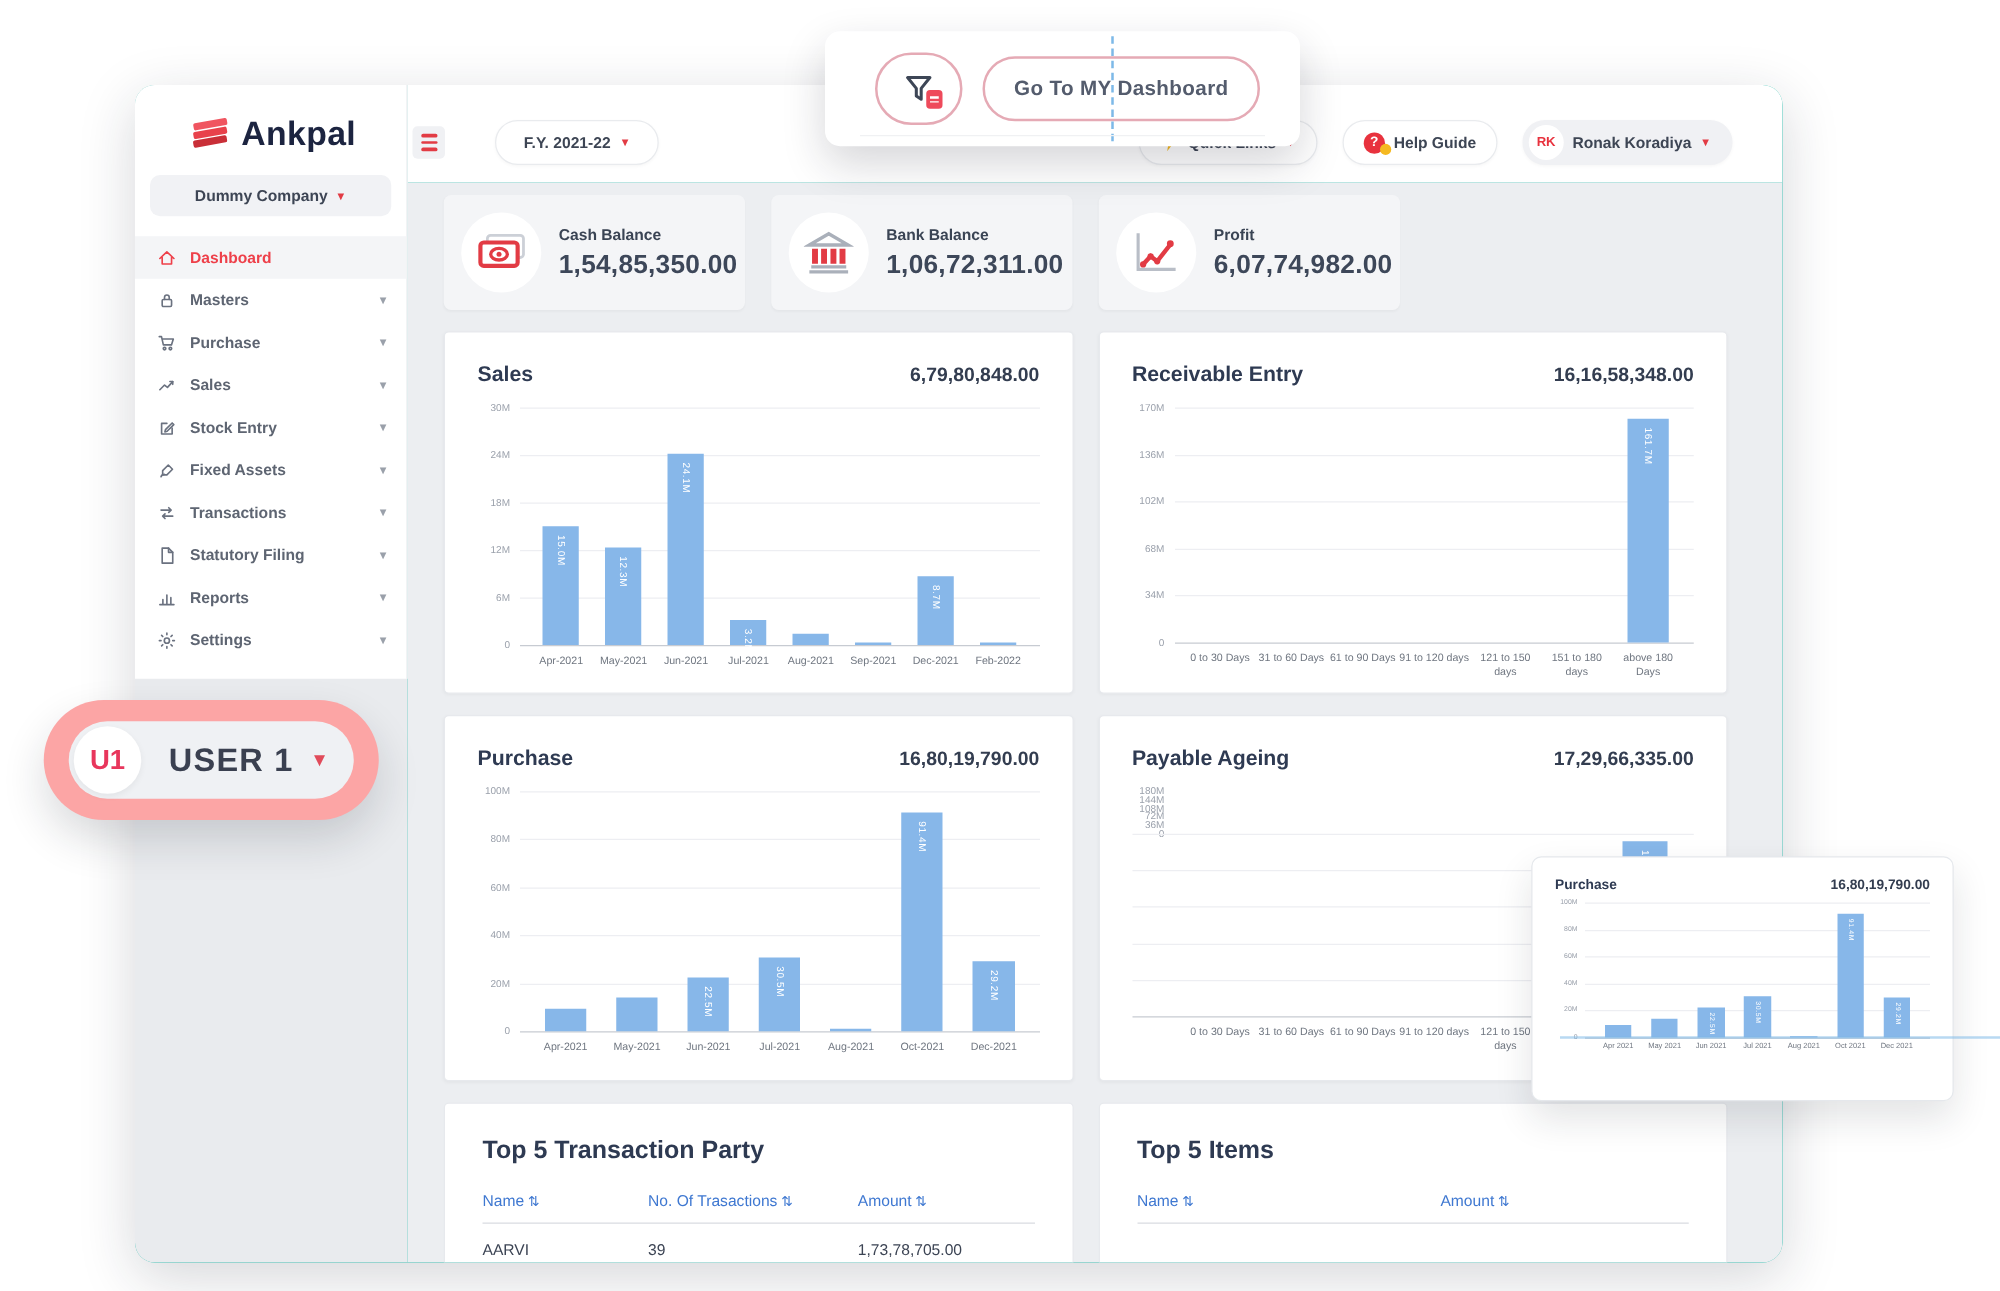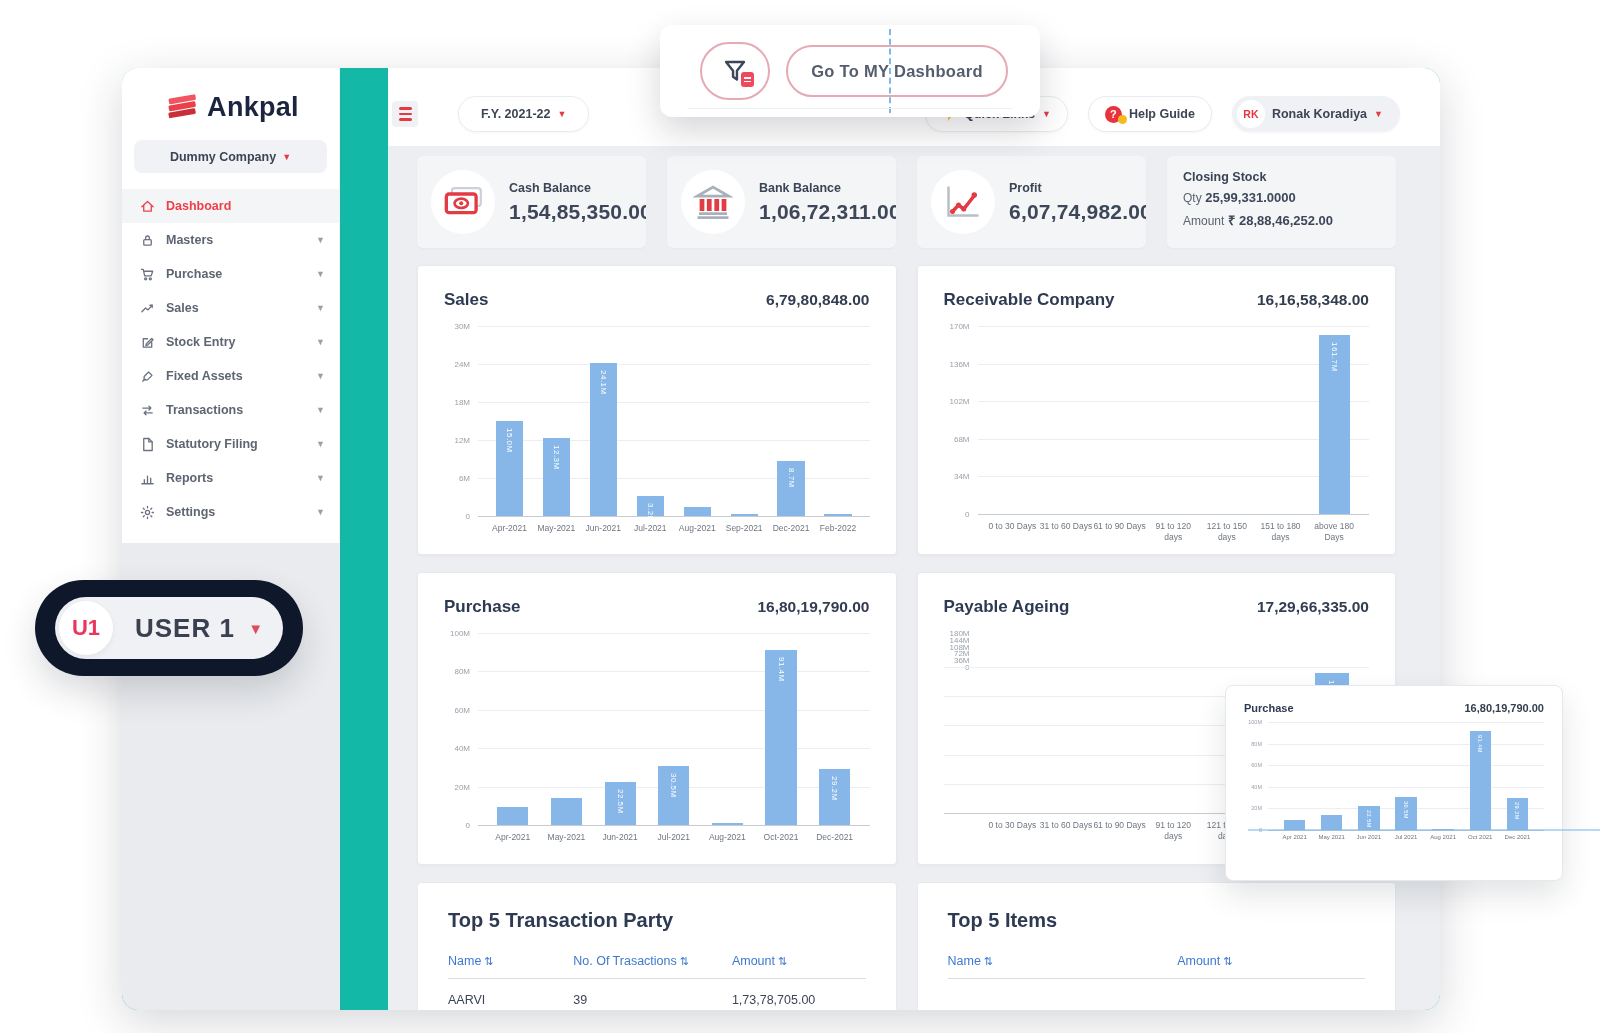--- a/index.html
+++ b/index.html
@@ -1,22 +1,22 @@
 <!DOCTYPE html>
 <html><head>
 <meta charset="utf-8">
 <style>
   * { margin:0; padding:0; box-sizing:border-box; }
   html,body { width:1600px; height:1033px; background:#ffffff; font-family:"Liberation Sans", sans-serif; overflow:hidden; }
   body { position:relative; }
 
   
-  .app-window { position:absolute; left:122px; top:68px; width:1318px; height:942px;
+  .app-window { position:absolute; left:108px; top:68px; width:1318px; height:942px;
     background:#14b8a6; border-radius:16px; box-shadow:0 12px 45px rgba(30,35,50,.18);
-    overflow:hidden; display:flex; z-index:1;gap:48px; }
+    overflow:hidden; display:flex; z-index:1; }
 
   
   .sidebar { width:218px; flex:0 0 218px; background:#e9ebee; position:relative; }
   .sidebar-top { background:#fff; border-right:1px solid #eef0f2; padding:18px 0 14px; }
   .logo-row { display:flex; align-items:center; justify-content:center; gap:7px; padding:4px 0 16px; }
   .logo-icon { width:38px; height:34px; }
   .logo-text { font-size:27px; font-weight:800; color:#1c2440; letter-spacing:.3px; }
   .company-pill { margin:0 12px 16px; height:33px; background:#f1f2f5; border-radius:8px;
     display:flex; align-items:center; justify-content:center; gap:6px;
     font-size:12.5px; font-weight:700; color:#3d4554; cursor:pointer; }
@@ -115,21 +115,21 @@
   .filter-pill svg { width:26px; height:26px; }
   .filter-badge { position:absolute; right:14px; bottom:11px; width:13px; height:15px; background:#ee4a5b;
     border-radius:3px; display:flex; flex-direction:column; justify-content:center; gap:2px; align-items:center; }
   .filter-badge i { display:block; width:7px; height:1.5px; background:#fff; }
   .goto-btn { margin-left:16px; width:222px; height:52px; border:2px solid #e5aab5; border-radius:26px;
     background:#fff; font-family:inherit; font-size:16.5px; font-weight:600; color:#545c6d;
     letter-spacing:.3px; cursor:pointer; }
   .v-dash { position:absolute; left:229px; top:4px; bottom:4px; border-left:2px dashed #7db9e8; }
   .tf-underline { position:absolute; left:28px; right:28px; bottom:8px; height:1px; background:#f0f1f3; }
 
-  .user-float { position:absolute; left:35px; top:580px; width:268px; height:96px; background:#0f172a;
+  .user-float { position:absolute; left:35px; top:560px; width:268px; height:96px; background:#fca5a5;
     border-radius:48px; box-shadow:0 16px 34px rgba(25,30,45,.16); z-index:50; }
   .user-inner { position:absolute; left:20px; top:17px; width:228px; height:62px; background:#eff1f4;
     border-radius:31px; display:flex; align-items:center; cursor:pointer; }
   .u1-circle { width:54px; height:54px; background:#fff; border-radius:50%; margin-left:4px;
     display:flex; align-items:center; justify-content:center; font-size:22px; font-weight:800; color:#e8365c;
     box-shadow:0 2px 6px rgba(0,0,0,.06); }
   .u1-name { margin-left:22px; font-size:26px; font-weight:700; color:#3a4050; letter-spacing:1px; }
   .u1-chev { margin-left:auto; margin-right:20px; color:#e14b5a; font-size:15px; }
 
   .mini-card { position:absolute; left:1225px; top:685px; width:338px; height:196px; background:#fff;
@@ -322,31 +322,20 @@
               <circle cx="6.2" cy="9.2" r="1" fill="#e23b44"></circle>
               <circle cx="8.3" cy="10.8" r="1" fill="#e23b44"></circle>
               <circle cx="12.5" cy="5.2" r="1.1" fill="#e23b44"></circle>
             </svg>
           </div>
           <div class="stat-texts">
             <div class="stat-label">Profit</div>
             <div class="stat-value">6,07,74,982.00</div>
           </div>
         </div>
-        <div class="stat-card stock-card">
-          <div class="stat-label">Closing Stock</div>
-          <div class="stock-line">
-            <span class="sl-label">Qty</span>
-            <span class="sl-val">25,99,331.0000</span>
-          </div>
-          <div class="stock-line">
-            <span class="sl-label">Amount</span>
-            <span class="sl-val">₹ 28,88,46,252.00</span>
-          </div>
-        </div>
       </div>
 
       <div class="charts-row">
         <div class="chart-card">
           <div class="ct-row">
             <span class="ct-title">Sales</span>
             <span class="ct-total">6,79,80,848.00</span>
           </div>
           <div class="chart">
               <div class="plot-area" style="height: 190px;">
@@ -413,21 +402,21 @@
                   <span class="xlabel">Aug-2021</span>
                   <span class="xlabel">Sep-2021</span>
                   <span class="xlabel">Dec-2021</span>
                   <span class="xlabel">Feb-2022</span>
                 </div>
               </div>
             </div>
         </div>
         <div class="chart-card">
           <div class="ct-row">
-            <span class="ct-title">Receivable Company</span>
+            <span class="ct-title">Receivable Entry</span>
             <span class="ct-total">16,16,58,348.00</span>
           </div>
           <div class="chart">
               <div class="plot-area" style="height: 188px;">
                 <div class="yticks">
                   <span class="ytick" style="top: 0%;">170M</span>
                   <span class="ytick" style="top: 20%;">136M</span>
                   <span class="ytick" style="top: 40%;">102M</span>
                   <span class="ytick" style="top: 60%;">68M</span>
                   <span class="ytick" style="top: 80%;">34M</span>

